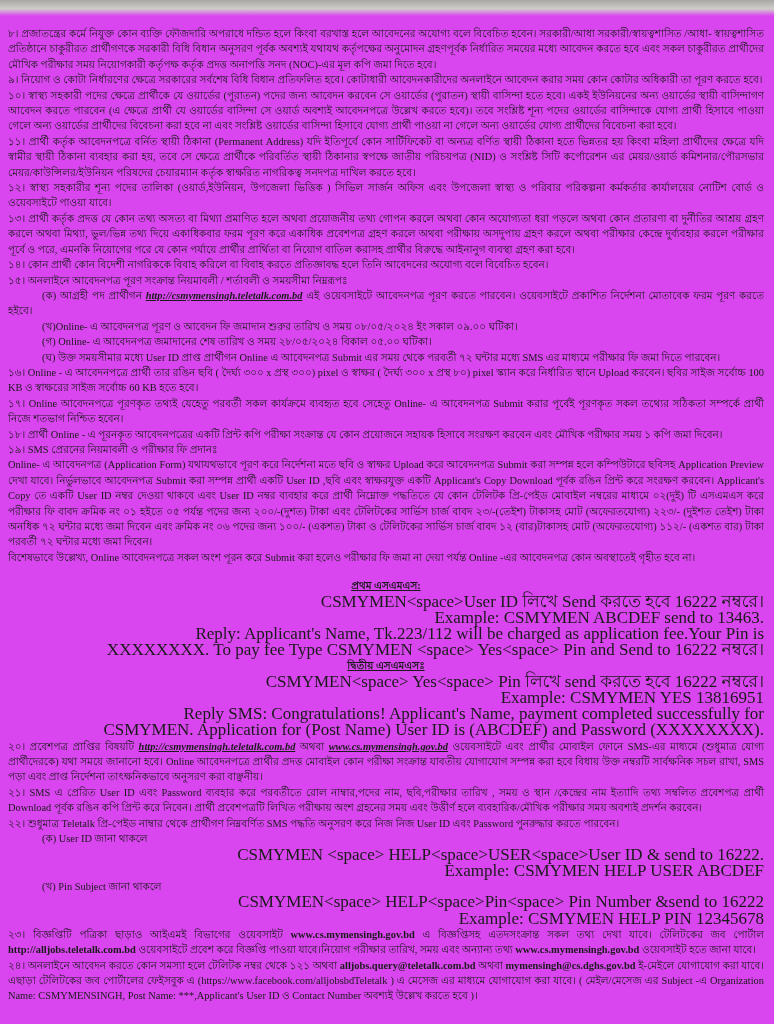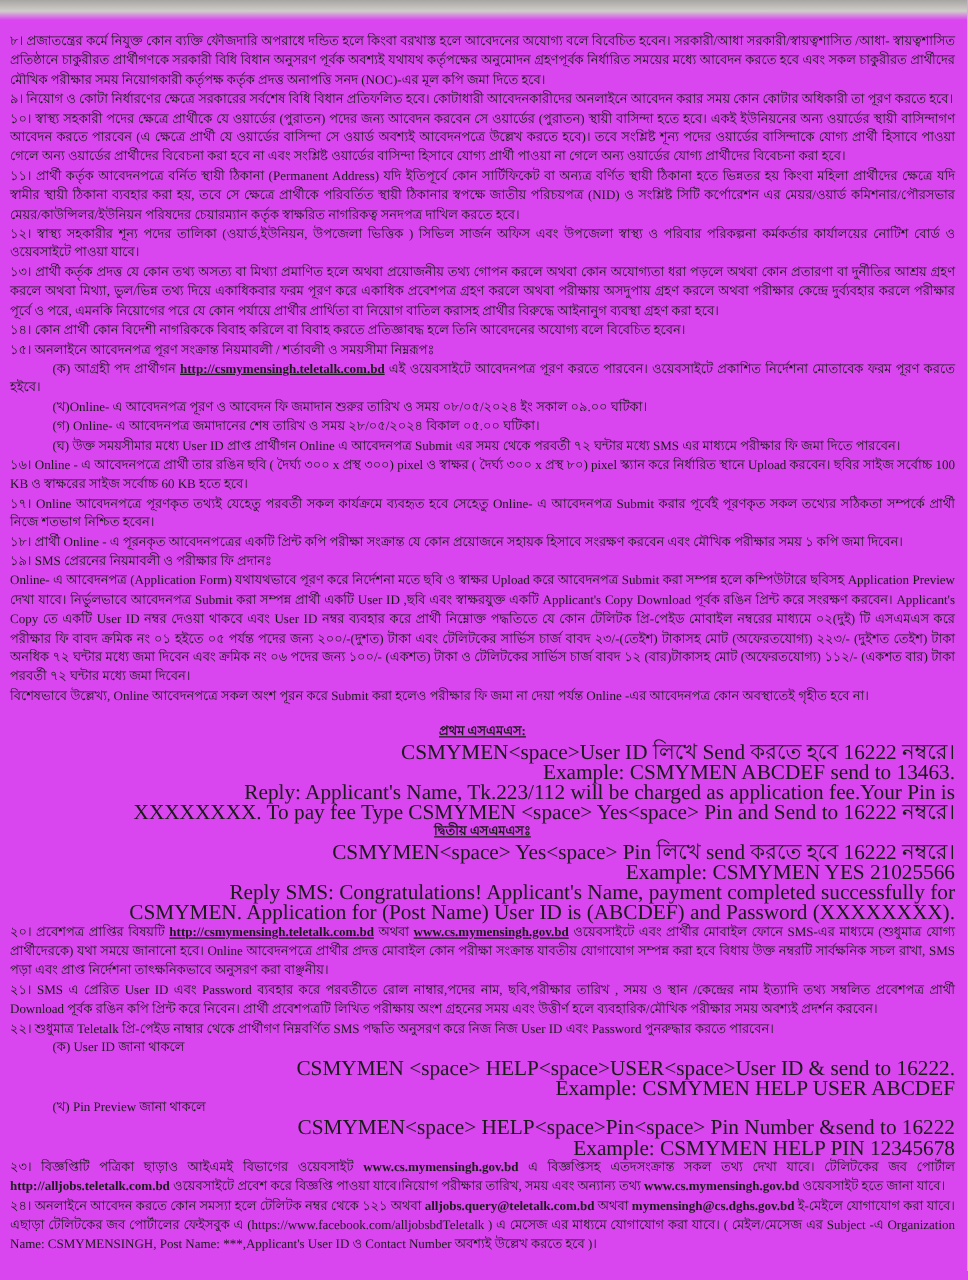--- a/index.html
+++ b/index.html
@@ -10,21 +10,21 @@
     font-size:10.4px;line-height:15.4px;text-align:justify;
     padding:26px 10px 0 8px;
   }
   .scan-edge{position:absolute;top:0;left:0;right:0;height:16px;
     background:linear-gradient(#a8a6a2 0%,#cfcdc9 55%,rgba(251,251,249,0) 100%);}
   p{margin:0;}
   .sub{text-indent:34px;}
   .sms{text-indent:96px;font-size:17px;line-height:16.2px;text-align:right;}
   .hd{font-weight:bold;text-decoration:underline;text-align:center;}
   .lnk{font-weight:bold;}
-  .u{text-decoration:underline;}
+  .u{text-decoration:underline;font-style:italic;}
   .gap{height:13px;}
   .sig-wrap{text-align:center;margin-top:16px;}
   .sig-wrap svg{display:inline-block;}
 </style>
 </head>
 <body>
 
 <div class="page">
   <div class="scan-edge"></div>
 
@@ -51,31 +51,31 @@
 
   <div class="gap"></div>
 
   <p class="hd">প্রথম এসএমএস:</p>
   <p class="sms">CSMYMEN&lt;space&gt;User ID লিখে Send করতে হবে 16222 নম্বরে।</p>
   <p class="sms">Example: CSMYMEN ABCDEF send to 13463.</p>
   <p class="sms">Reply: Applicant's Name, Tk.223/112 will be charged as application fee.Your Pin is XXXXXXXX. To pay fee Type CSMYMEN &lt;space&gt; Yes&lt;space&gt; Pin and Send to 16222 নম্বরে।</p>
 
   <p class="hd">দ্বিতীয় এসএমএসঃ</p>
   <p class="sms">CSMYMEN&lt;space&gt; Yes&lt;space&gt; Pin লিখে send করতে হবে 16222 নম্বরে।</p>
-  <p class="sms">Example: CSMYMEN YES 21025566</p>
+  <p class="sms">Example: CSMYMEN YES 13816951</p>
   <p class="sms">Reply SMS: Congratulations! Applicant's Name, payment completed successfully for CSMYMEN. Application for (Post Name) User ID is (ABCDEF) and Password (XXXXXXXX).</p>
 
   <p><span>২০। প্রবেশপত্র প্রাপ্তির বিষয়টি </span><span class="lnk u">http://csmymensingh.teletalk.com.bd</span><span> অথবা </span><span class="lnk u">www.cs.mymensingh.gov.bd</span><span> ওয়েবসাইটে এবং প্রার্থীর মোবাইল ফোনে SMS-এর মাধ্যমে (শুধুমাত্র যোগ্য প্রার্থীদেরকে) যথা সময়ে জানানো হবে। Online আবেদনপত্রে প্রার্থীর প্রদত্ত মোবাইল কোন পরীক্ষা সংক্রান্ত যাবতীয় যোগাযোগ সম্পন্ন করা হবে বিধায় উক্ত নম্বরটি সার্বক্ষনিক সচল রাখা, SMS পড়া এবং প্রাপ্ত নির্দেশনা তাৎক্ষনিকভাবে অনুসরণ করা বাঞ্ছনীয়।</span></p>
 
   <p>২১। SMS এ প্রেরিত User ID এবং Password ব্যবহার করে পরবর্তীতে রোল নাম্বার,পদের নাম, ছবি,পরীক্ষার তারিখ , সময় ও স্থান /কেন্দ্রের নাম ইত্যাদি তথ্য সম্বলিত প্রবেশপত্র প্রার্থী Download পূর্বক রঙিন কপি প্রিন্ট করে নিবেন। প্রার্থী প্রবেশপত্রটি লিখিত পরীক্ষায় অংশ গ্রহনের সময় এবং উত্তীর্ণ হলে ব্যবহারিক/মৌখিক পরীক্ষার সময় অবশ্যই প্রদর্শন করবেন।</p>
   <p>২২। শুধুমাত্র Teletalk প্রি-পেইড নাম্বার থেকে প্রার্থীগণ নিম্নবর্ণিত SMS পদ্ধতি অনুসরণ করে নিজ নিজ User ID এবং Password পুনরুদ্ধার করতে পারবেন।</p>
   <p class="sub">(ক) User ID জানা থাকলে</p>
   <p class="sms">CSMYMEN &lt;space&gt; HELP&lt;space&gt;USER&lt;space&gt;User ID &amp; send to 16222.</p>
   <p class="sms">Example: CSMYMEN HELP USER ABCDEF</p>
-  <p class="sub">(খ) Pin Preview জানা থাকলে</p>
+  <p class="sub">(খ) Pin Subject জানা থাকলে</p>
   <p class="sms">CSMYMEN&lt;space&gt; HELP&lt;space&gt;Pin&lt;space&gt; Pin Number &amp;send to 16222</p>
   <p class="sms">Example: CSMYMEN HELP PIN 12345678</p>
 
   <p><span>২৩। বিজ্ঞপ্তিটি পত্রিকা ছাড়াও আইএমই বিভাগের ওয়েবসাইট </span><span class="lnk">www.cs.mymensingh.gov.bd</span><span> এ বিজ্ঞপ্তিসহ এতদসংক্রান্ত সকল তথ্য দেখা যাবে। টেলিটকের জব পোর্টাল </span><span class="lnk">http://alljobs.teletalk.com.bd</span><span> ওয়েবসাইটে প্রবেশ করে বিজ্ঞপ্তি পাওয়া যাবে।নিয়োগ পরীক্ষার তারিখ, সময় এবং অন্যান্য তথ্য </span><span class="lnk">www.cs.mymensingh.gov.bd</span><span> ওয়েবসাইট হতে জানা যাবে।</span></p>
 
   <p><span>২৪। অনলাইনে আবেদন করতে কোন সমস্যা হলে টেলিটক নম্বর থেকে ১২১ অথবা </span><span class="lnk">alljobs.query@teletalk.com.bd</span><span> অথবা </span><span class="lnk">mymensingh@cs.dghs.gov.bd</span><span> ই-মেইলে যোগাযোগ করা যাবে। এছাড়া টেলিটকের জব পোর্টালের ফেইসবুক এ (</span><span>https://www.facebook.com/alljobsbdTeletalk</span><span> ) এ মেসেজ এর মাধ্যমে যোগাযোগ করা যাবে। ( মেইল/মেসেজ এর Subject -এ  Organization Name: CSMYMENSINGH, Post Name: ***,Applicant's User ID ও Contact Number অবশ্যই উল্লেখ করতে হবে )।</span></p>
 
   <div class="sig-wrap">
     <svg width="92" height="42" viewBox="0 0 92 42" aria-hidden="true">
       <g fill="none" stroke="#232323" stroke-width="1.6" stroke-linecap="round" stroke-linejoin="round">

